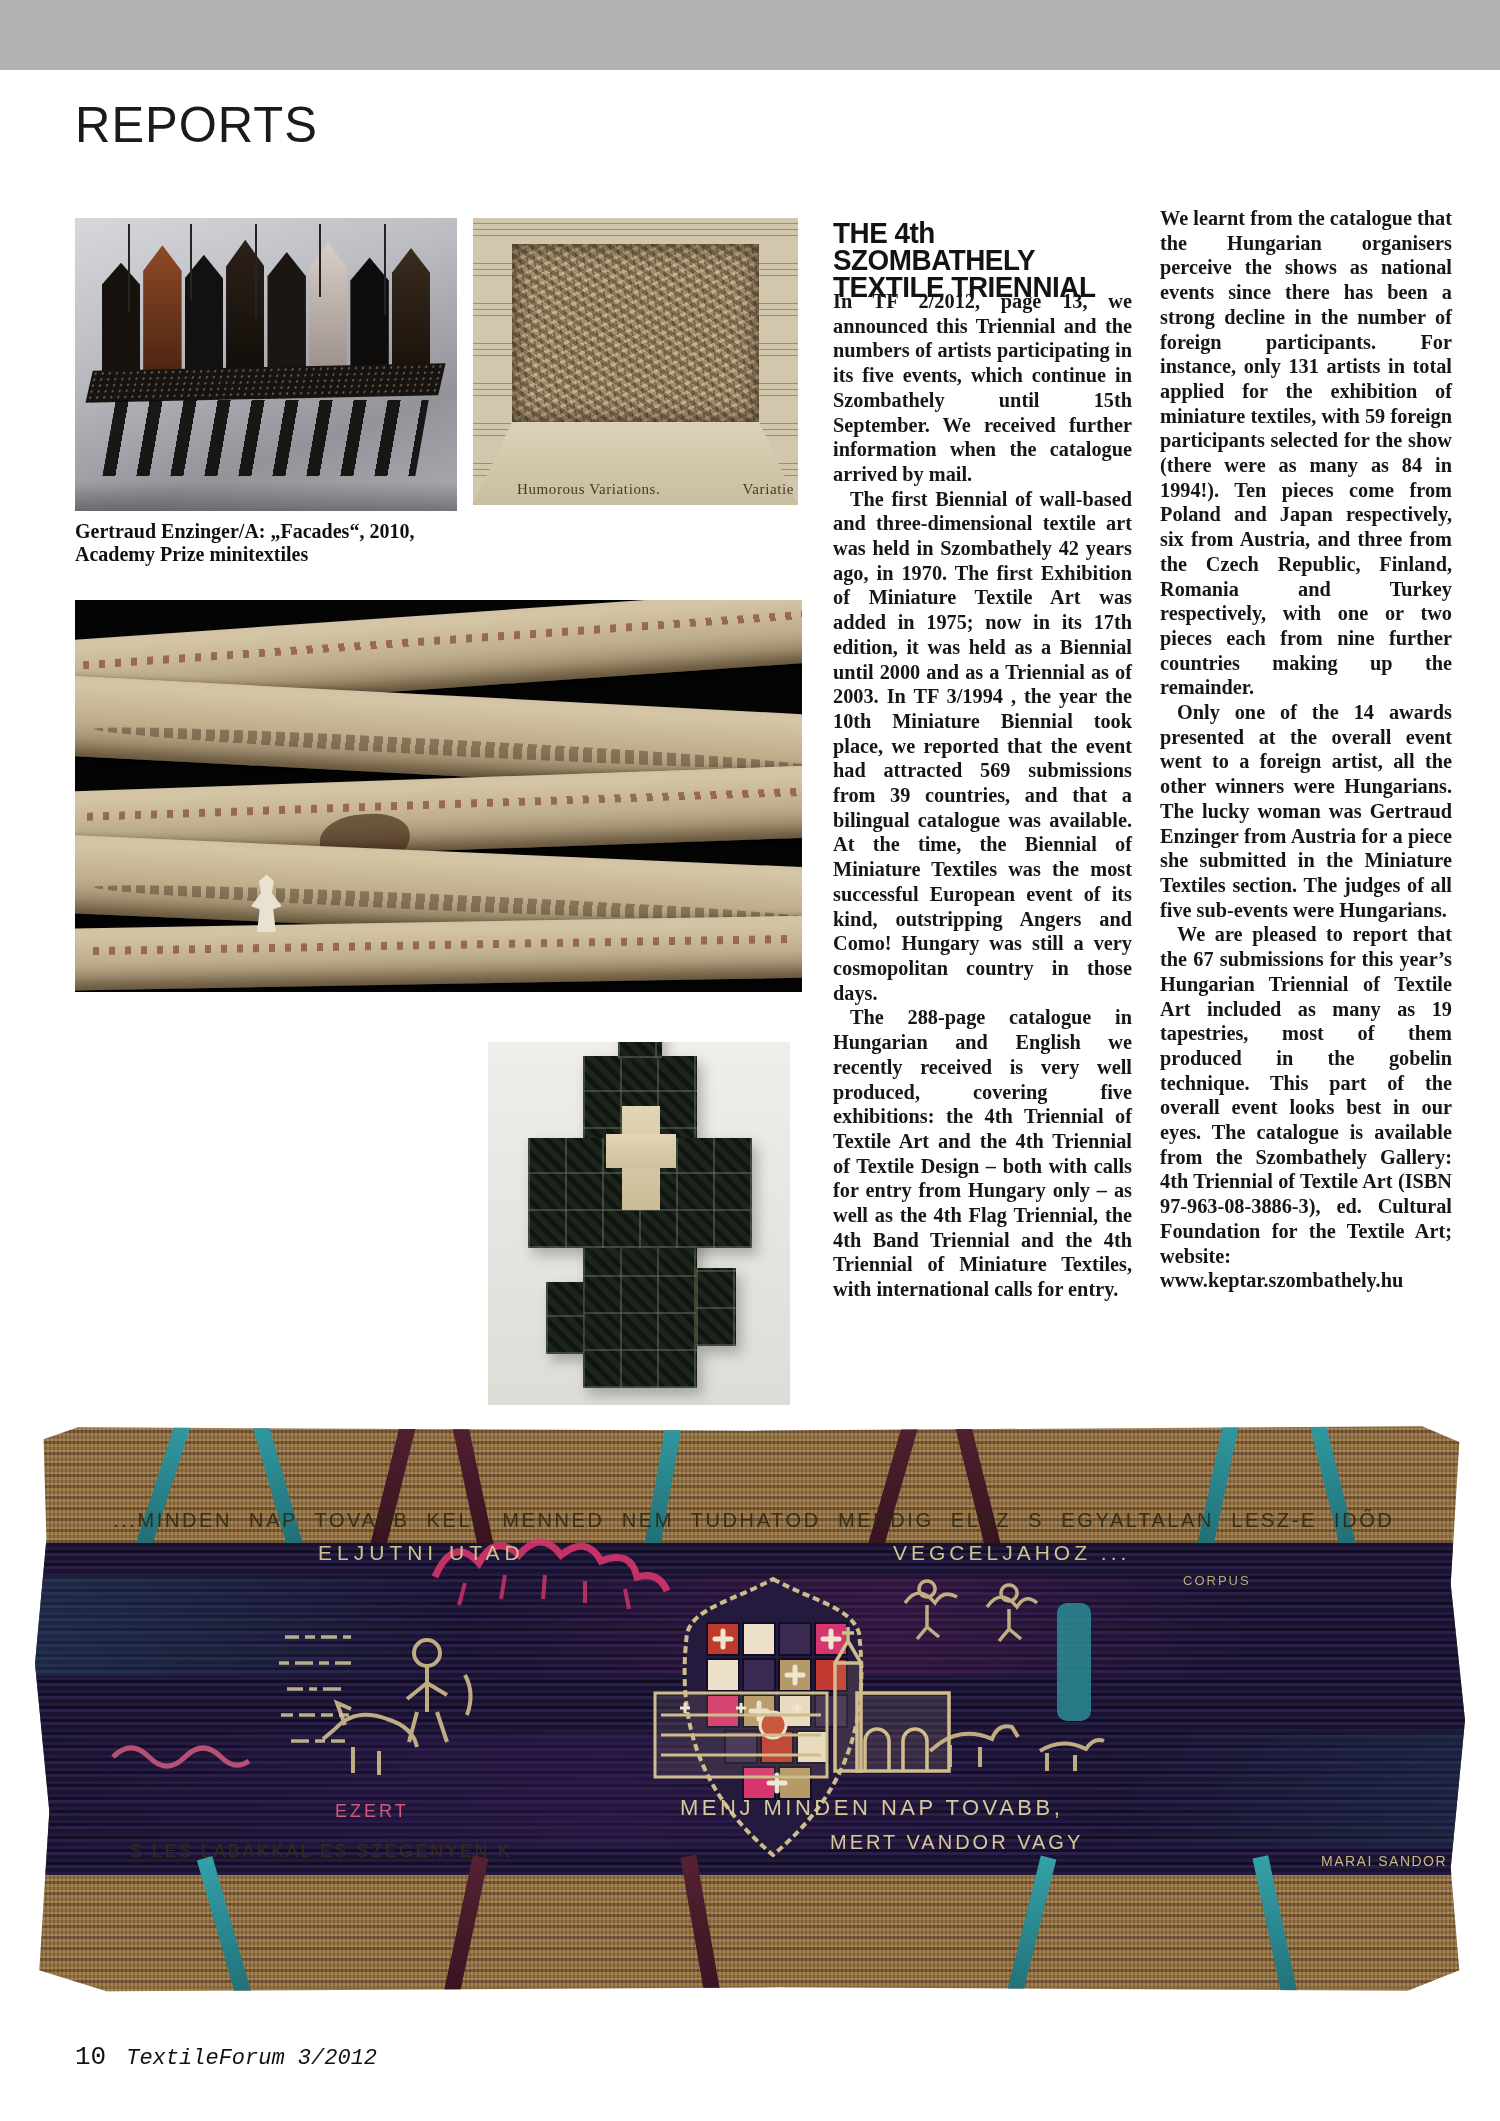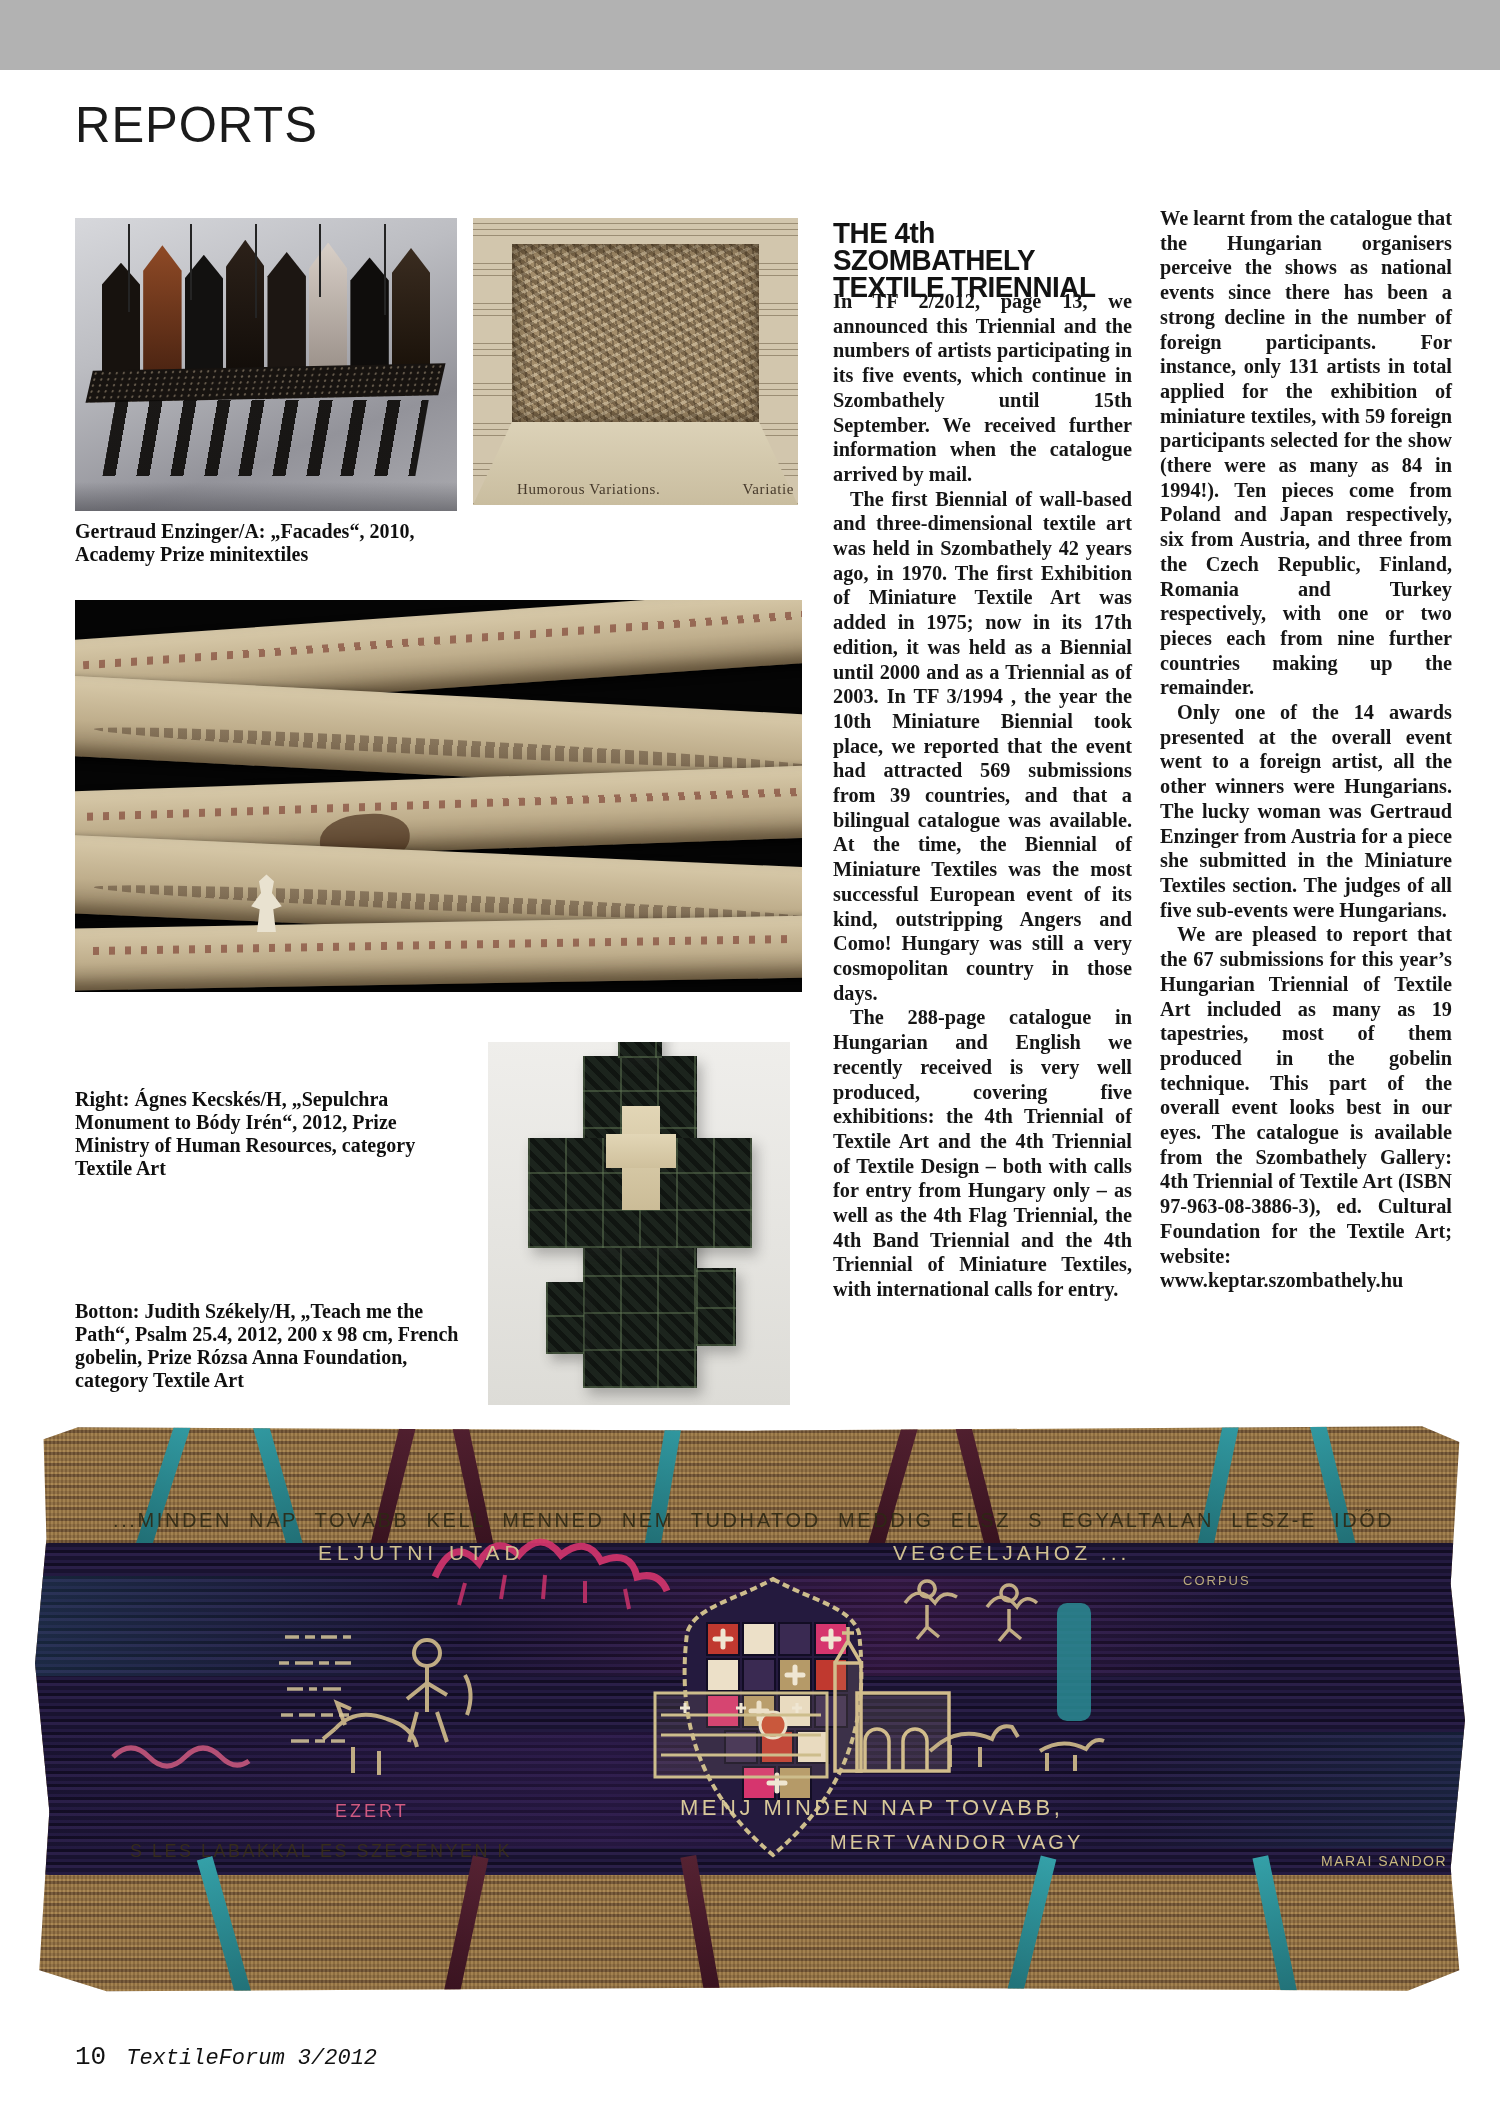--- a/index.html
+++ b/index.html
@@ -178,22 +178,20 @@
       </div>
     <div class="bd bd4">
         <div class="script"></div>
       </div>
     <div class="bd bd5">
         <div class="stitch"></div>
       </div>
     <div class="bd-figure"></div>
   </div>
 
-  <div class="abs cap" style="left:75px;top:1088px;width:360px;">Right: Ágnes Kecskés/H, „Sepulchra Monument to Bódy Irén“, 2012, Prize Ministry of Human Resources, category Textile Art</div>
-  <div class="abs cap" style="left:75px;top:1300px;width:385px;">Botton: Judith Székely/H, „Teach me the Path“, Psalm 25.4, 2012, 200 x 98 cm, French gobelin, Prize Rózsa Anna Foundation, category Textile Art</div>
 
   <div class="abs img-sep">
     <div class="sep-patch sep-v"></div>
     <div class="sep-patch sep-h"></div>
     <div class="sep-patch sep-sq1"></div>
     <div class="sep-patch sep-sq2"></div>
     <div class="sep-patch sep-sq3"></div>
     <div class="sep-cc-v"></div>
     <div class="sep-cc-h"></div>
   </div>

